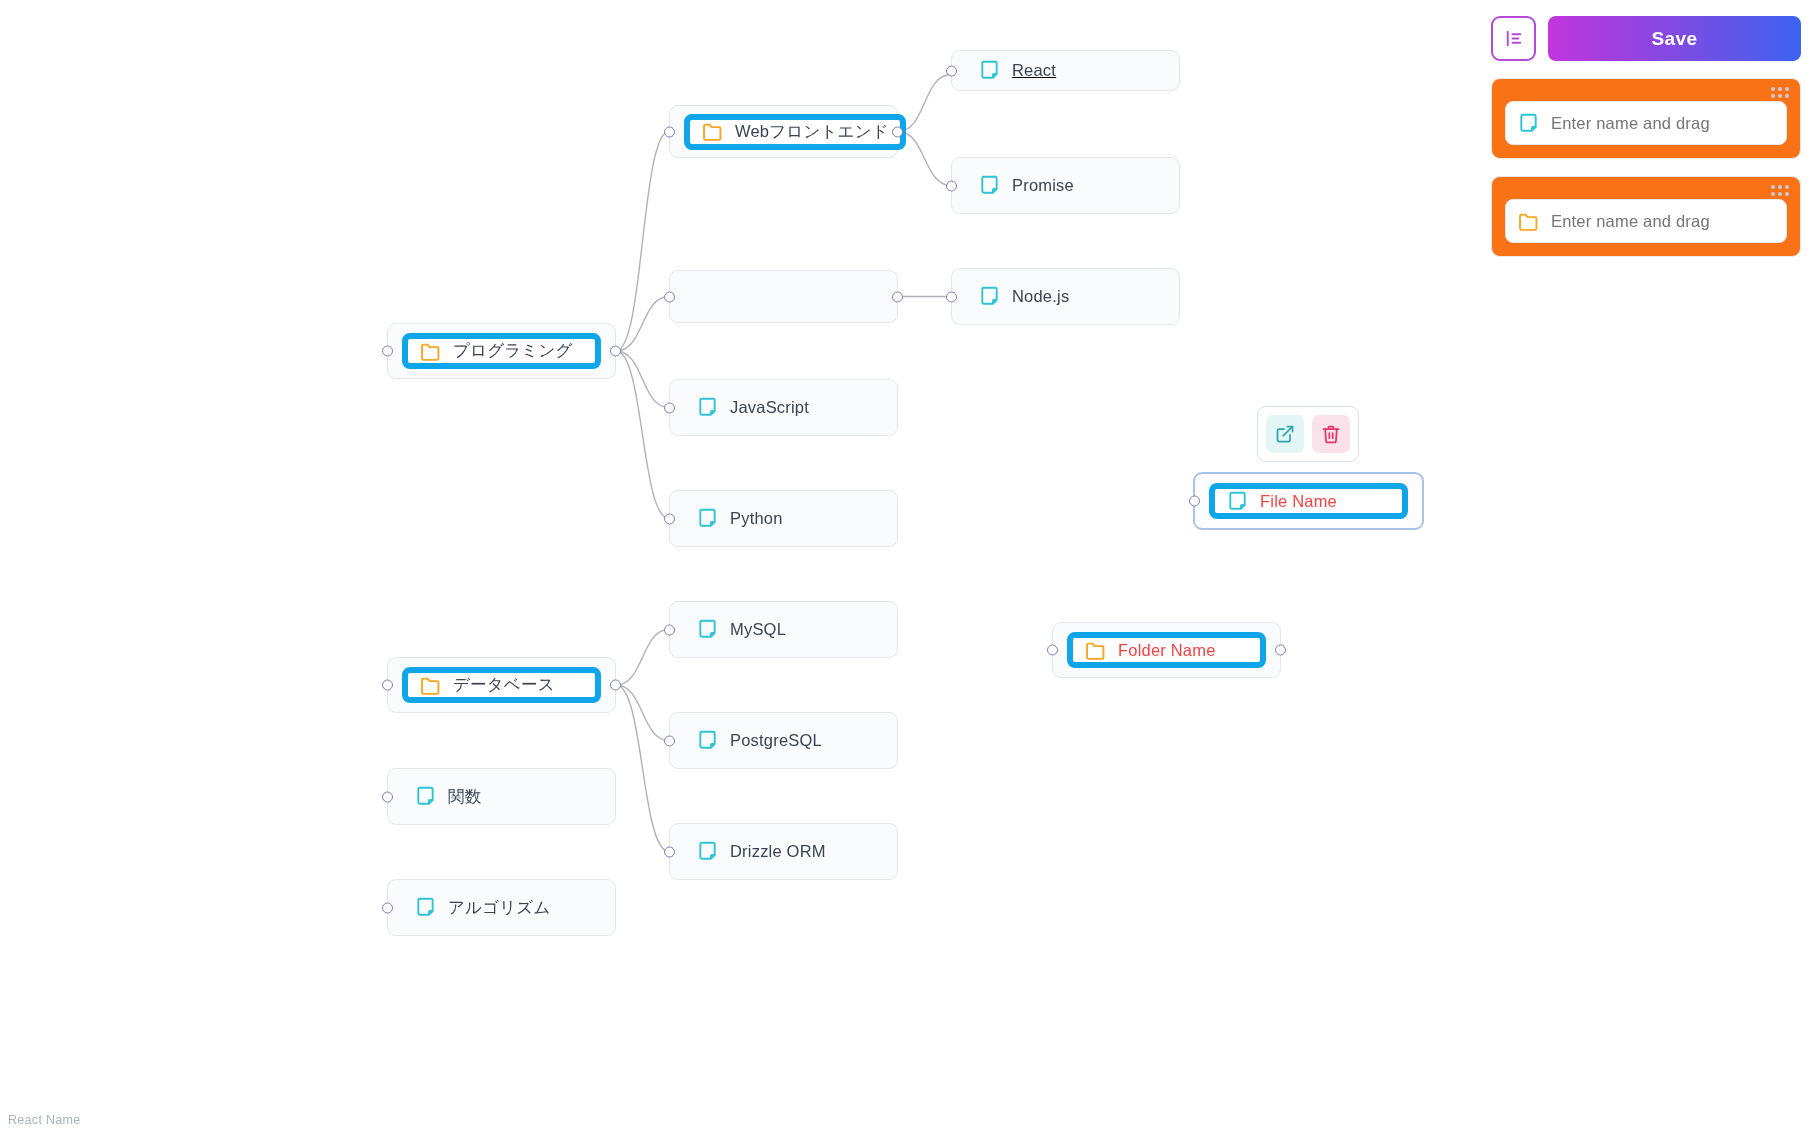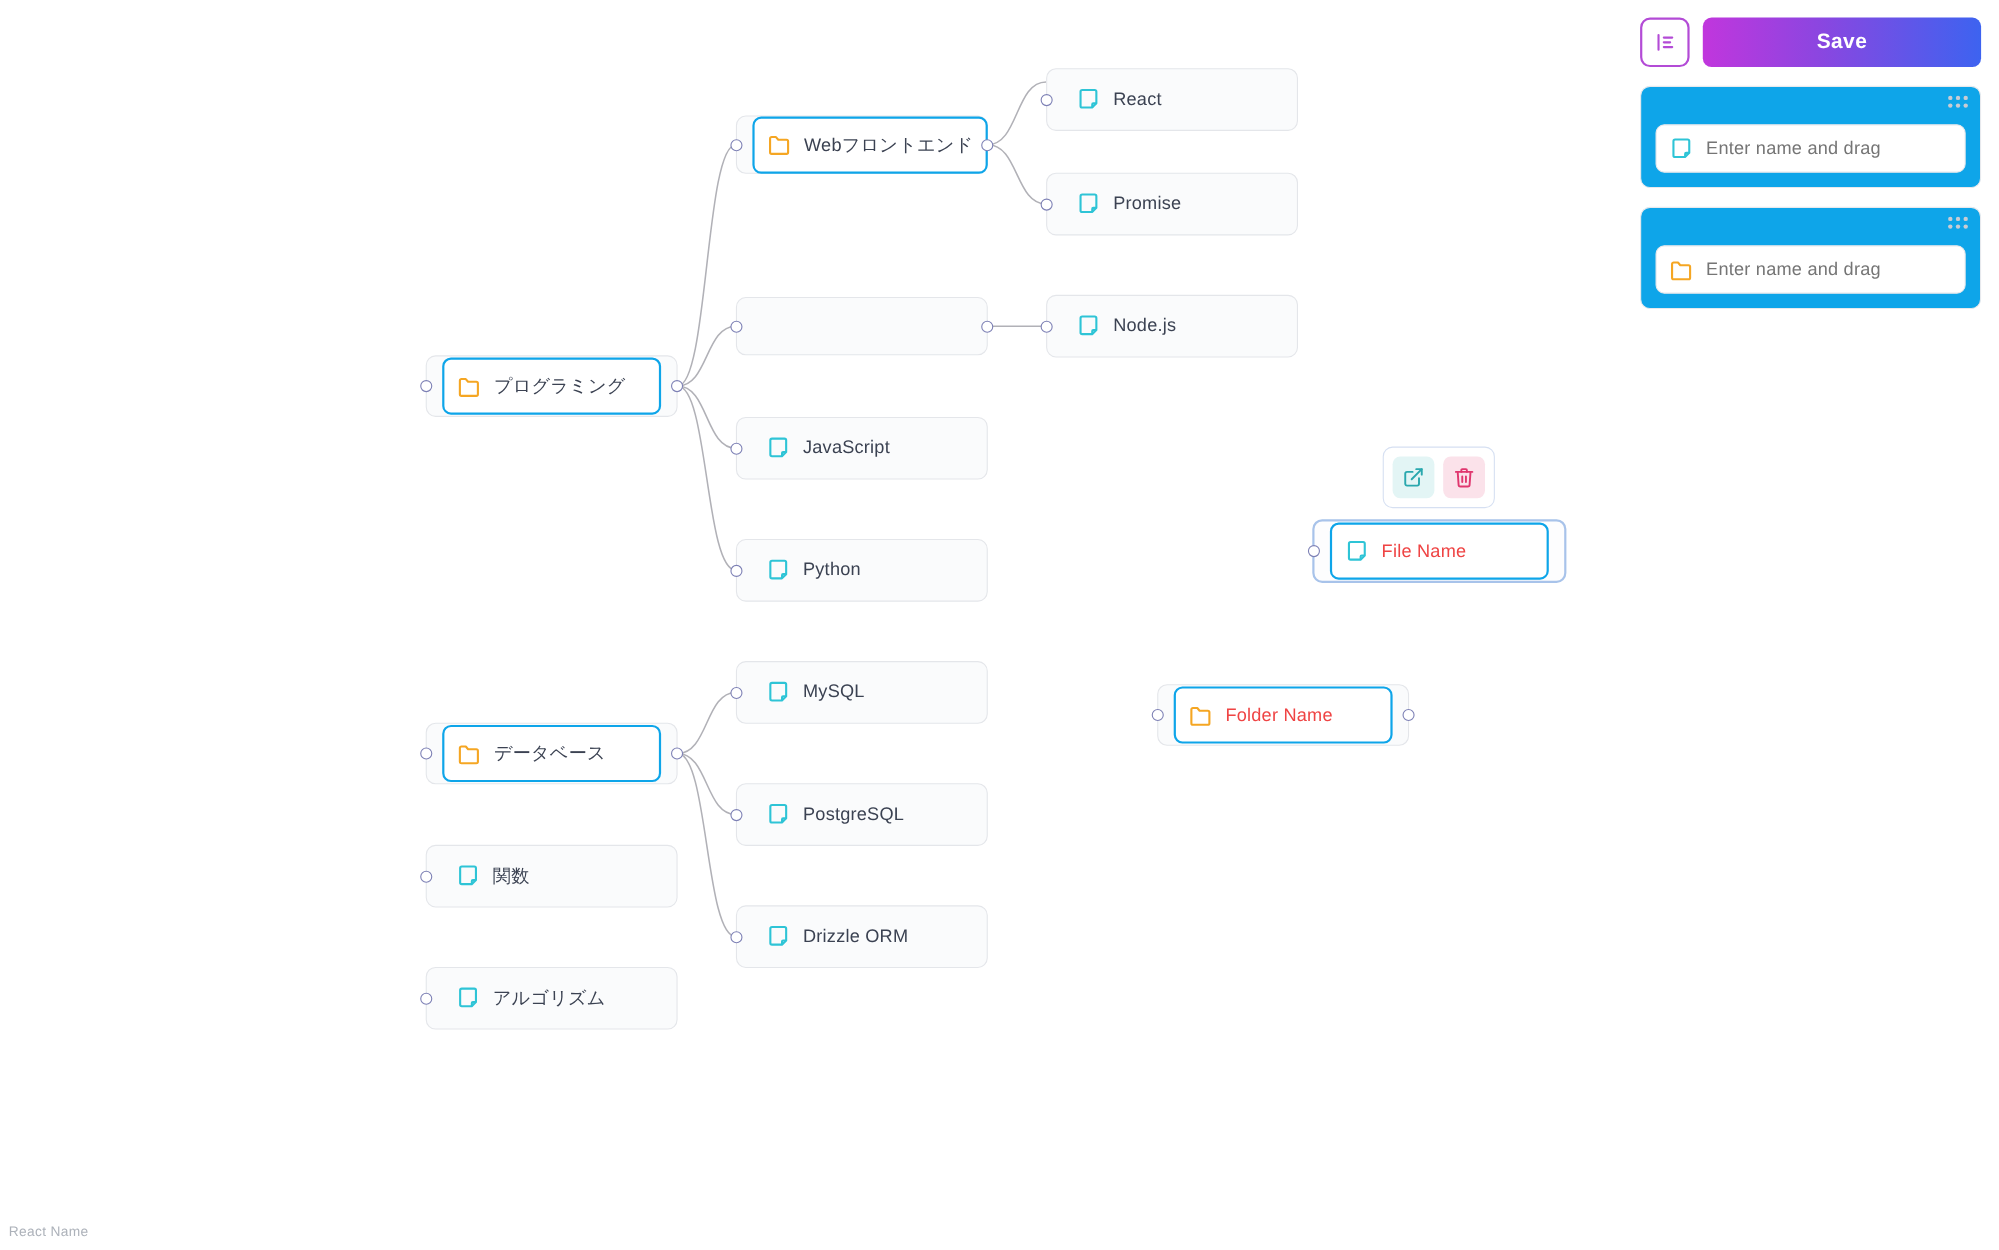--- a/index.html
+++ b/index.html
@@ -23,23 +23,23 @@
     border-radius: 9px;
     display: flex;
     align-items: center;
   }
   .node.selected { border: 2px solid #a8c3ea; background: #fdfdfe; }
 
   
   .inner-box {
     margin: 0 14px;
     flex: 1;
-    height: 52px;
-    background: #ffffff;
-    border: 2px solid #0ea5e9;
+    height: 36px;
+    background: #ffffff;
+    border: 6px solid #0ea5e9;
     border-radius: 8px;
     display: flex;
     align-items: center;
     padding: 0 11px;
     gap: 11px;
   }
   
   .plain-row {
     flex: 1;
     display: flex;
@@ -84,24 +84,24 @@
     border: none; border-radius: 8px;
     background: linear-gradient(90deg,#c136dd 0%,#8b46e0 42%,#3d63f0 100%);
     color: #ffffff; font-size: 19px; font-weight: 700;
     letter-spacing: .4px;
     font-family: "Liberation Sans", sans-serif;
     cursor: pointer;
   }
   .drag-card {
     margin-top: 17px;
     position: relative;
-    background: #0ea5e9;
+    background: #f97316;
     border: 1px solid #e7e9ed;
     border-radius: 9px;
-    padding: 34px 13px 13px 13px;
+    padding: 22px 13px 13px 13px;
   }
   .drag-card .field {
     height: 44px;
     background: #ffffff;
     border: 1px solid #e6e8ec;
     border-radius: 8px;
     display: flex; align-items: center;
     padding: 0 11px; gap: 11px;
   }
   .drag-dots {
@@ -195,21 +195,21 @@
       <div class="node" style="left: 669px; top: 490px; width: 229px; height: 57px;">
         <div class="plain-row">
           <svg class="ic" width="23" height="23" viewBox="0 0 24 24" fill="none" stroke="#2ec4d6" stroke-width="2" stroke-linejoin="round">
     <path d="M4.5 4.5a1.6 1.6 0 0 1 1.6-1.6h11.8a1.6 1.6 0 0 1 1.6 1.6v11.1l-4 4H6.1a1.6 1.6 0 0 1-1.6-1.6z"></path>
     <path d="M19.5 15.6h-2.9a1 1 0 0 0-1 1v2.9"></path>
           </svg>
           <span class="node-label">Python</span>
         </div>
         <div class="handle left"></div>
       </div>
-      <div class="node" style="left: 951px; top: 62px; width: 229px; height: 57px;">
+      <div class="node" style="left: 951px; top: 50px; width: 229px; height: 41px; text-decoration: underline;">
         <div class="plain-row">
           <svg class="ic" width="23" height="23" viewBox="0 0 24 24" fill="none" stroke="#2ec4d6" stroke-width="2" stroke-linejoin="round">
     <path d="M4.5 4.5a1.6 1.6 0 0 1 1.6-1.6h11.8a1.6 1.6 0 0 1 1.6 1.6v11.1l-4 4H6.1a1.6 1.6 0 0 1-1.6-1.6z"></path>
     <path d="M19.5 15.6h-2.9a1 1 0 0 0-1 1v2.9"></path>
           </svg>
           <span class="node-label">React</span>
         </div>
         <div class="handle left"></div>
       </div>
       <div class="node" style="left: 951px; top: 157px; width: 229px; height: 57px; text-align: center;">

